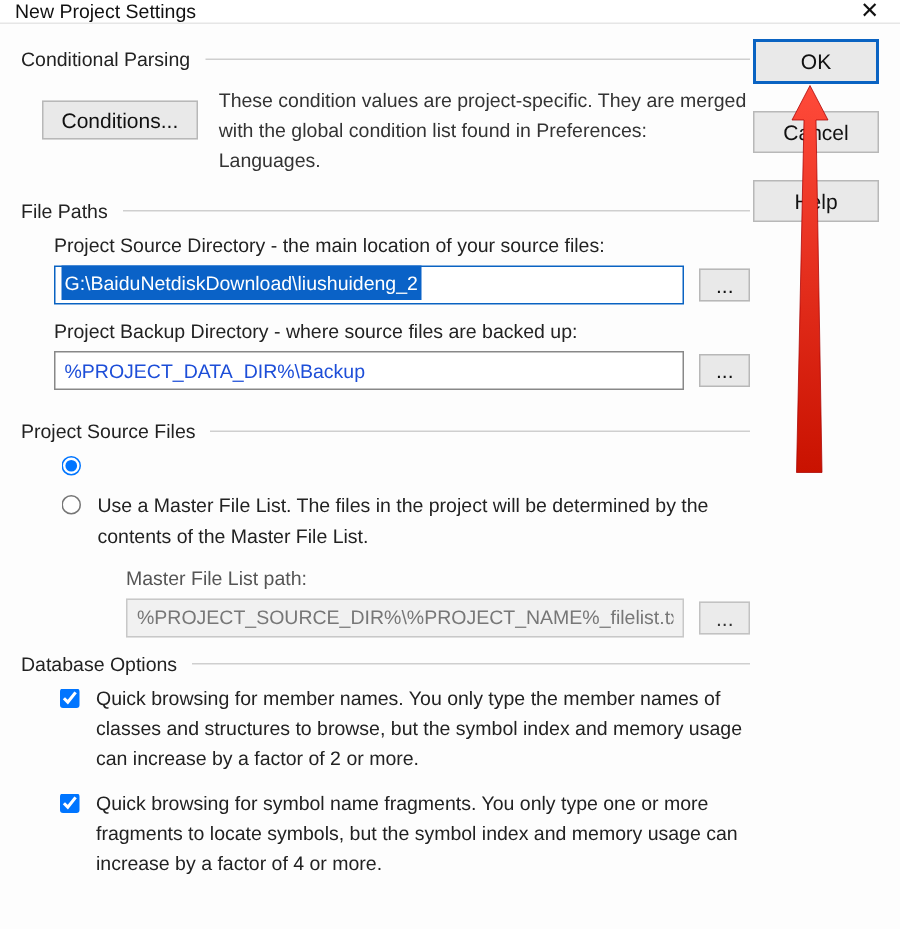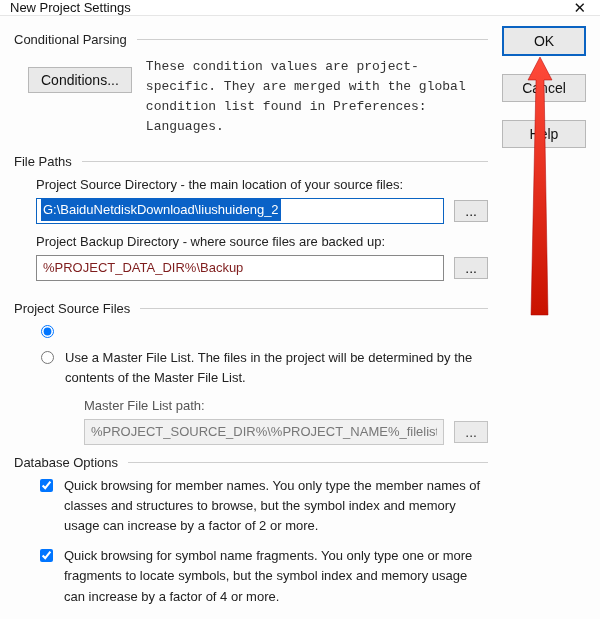--- a/index.html
+++ b/index.html
@@ -29,21 +29,21 @@
     line-height: 1;
     cursor: pointer;
     padding: 2px 6px;
   }
   .content {
     padding: 10px 14px 10px 14px;
     position: relative;
   }
   .split {
     display: flex;
-    gap: 14px;
+    gap: 2px;
   }
   .leftcol { flex: 1; }
   .rightcol { width: 84px; }
   .group-header {
     display: flex;
     align-items: center;
     gap: 10px;
     margin: 6px 0 6px 0;
   }
   .group-header .label { white-space: nowrap; color: #222; }
@@ -79,21 +79,21 @@
     margin: 0 0 10px 0;
   }
   .text-input {
     flex: 1;
     height: 26px;
     border: 1px solid #888;
     padding: 3px 6px;
     font-family: inherit;
     font-size: 13px;
     background: #fff;
-    color: #7f1d1d;
+    color: #1d4ed8;
   }
   .text-input.selected {
     border: 1px solid #0a63c2;
     background: #fff;
     color: #fff;
   }
   .text-input.disabled {
     background: #f1f1f1;
     color: #777;
     border: 1px solid #c8c8c8;
@@ -139,21 +139,21 @@
   <div class="split">
     <div class="leftcol">
 
       <div class="group-header">
         <span class="label">Conditional Parsing</span>
         <span class="rule"></span>
       </div>
 
       <div style="display:flex; gap:14px; align-items:flex-start; margin-left:14px;">
         <button class="btn" style="margin-top:14px;">Conditions...</button>
-        <div class="desc" style="flex:1;font-family:Liberation Mono, monospace;">These condition values are project-specific.  They are merged with the global condition list found in Preferences: Languages.</div>
+        <div class="desc" style="flex:1;">These condition values are project-specific.  They are merged with the global condition list found in Preferences: Languages.</div>
       </div>
 
       <div class="group-header" style="margin-top:6px;">
         <span class="label">File Paths</span>
         <span class="rule"></span>
       </div>
 
       <div class="indent">
         <div class="field-label">Project Source Directory - the main location of your source files:</div>
         <div class="path-row">

